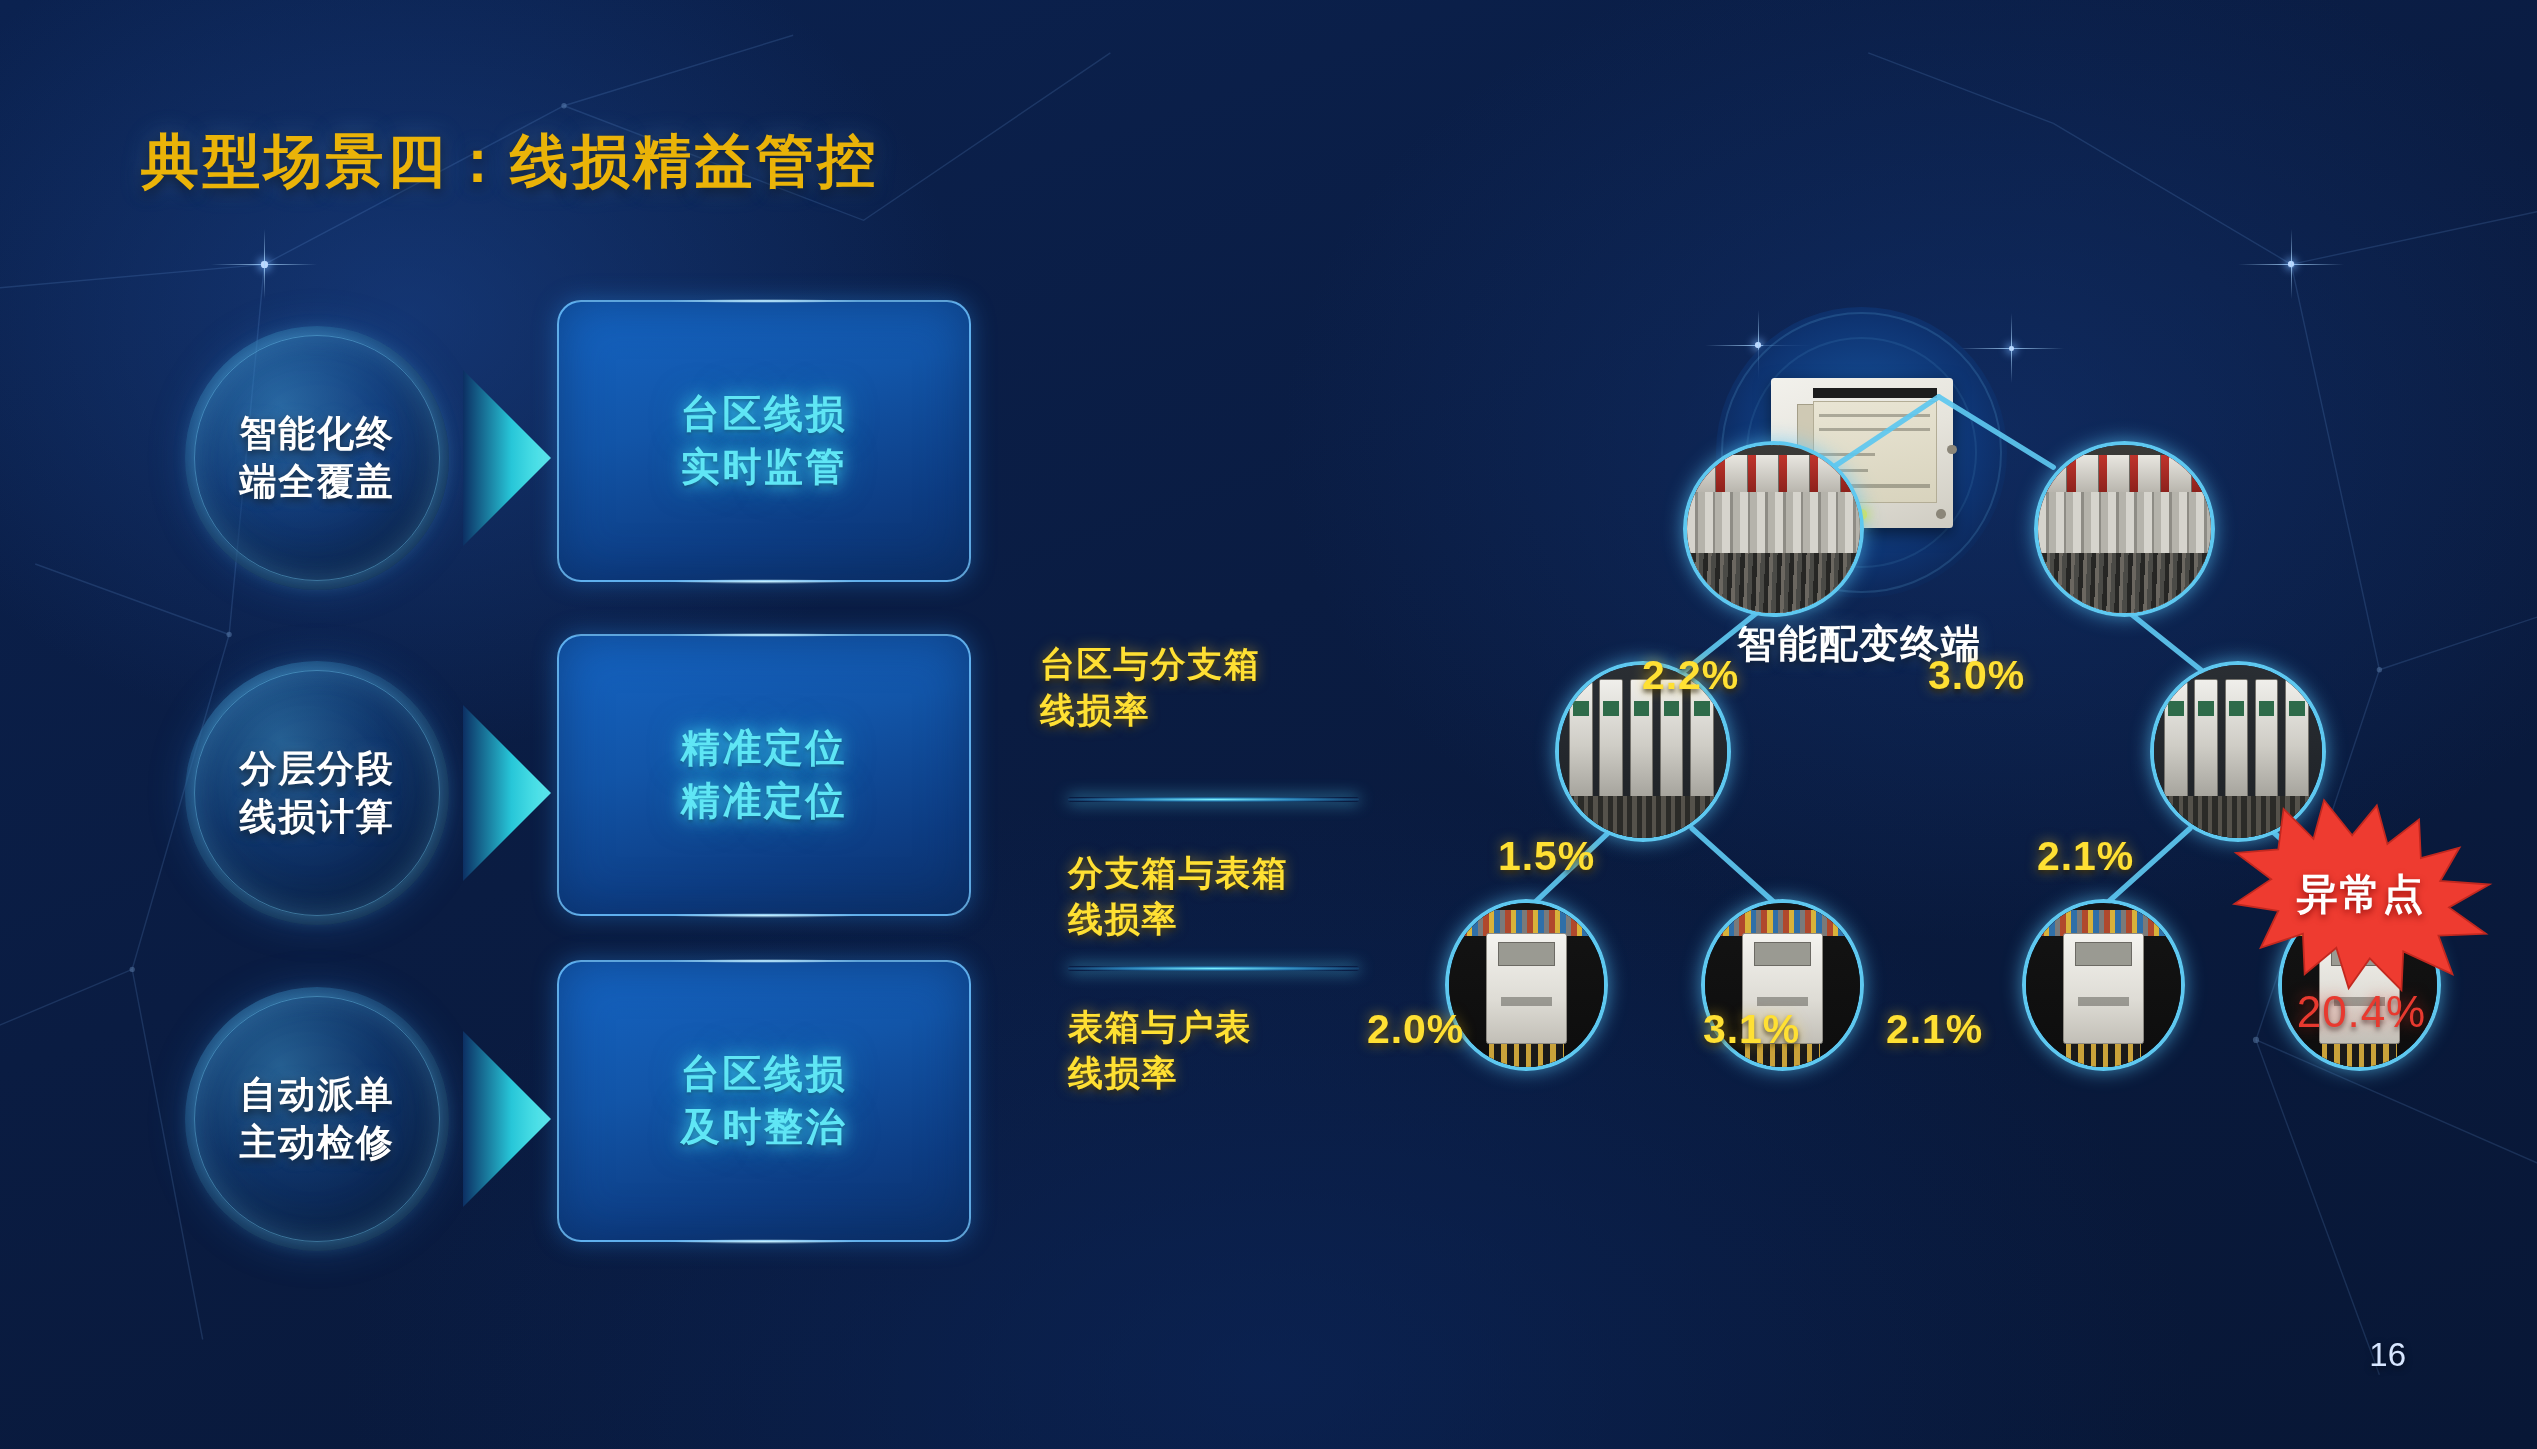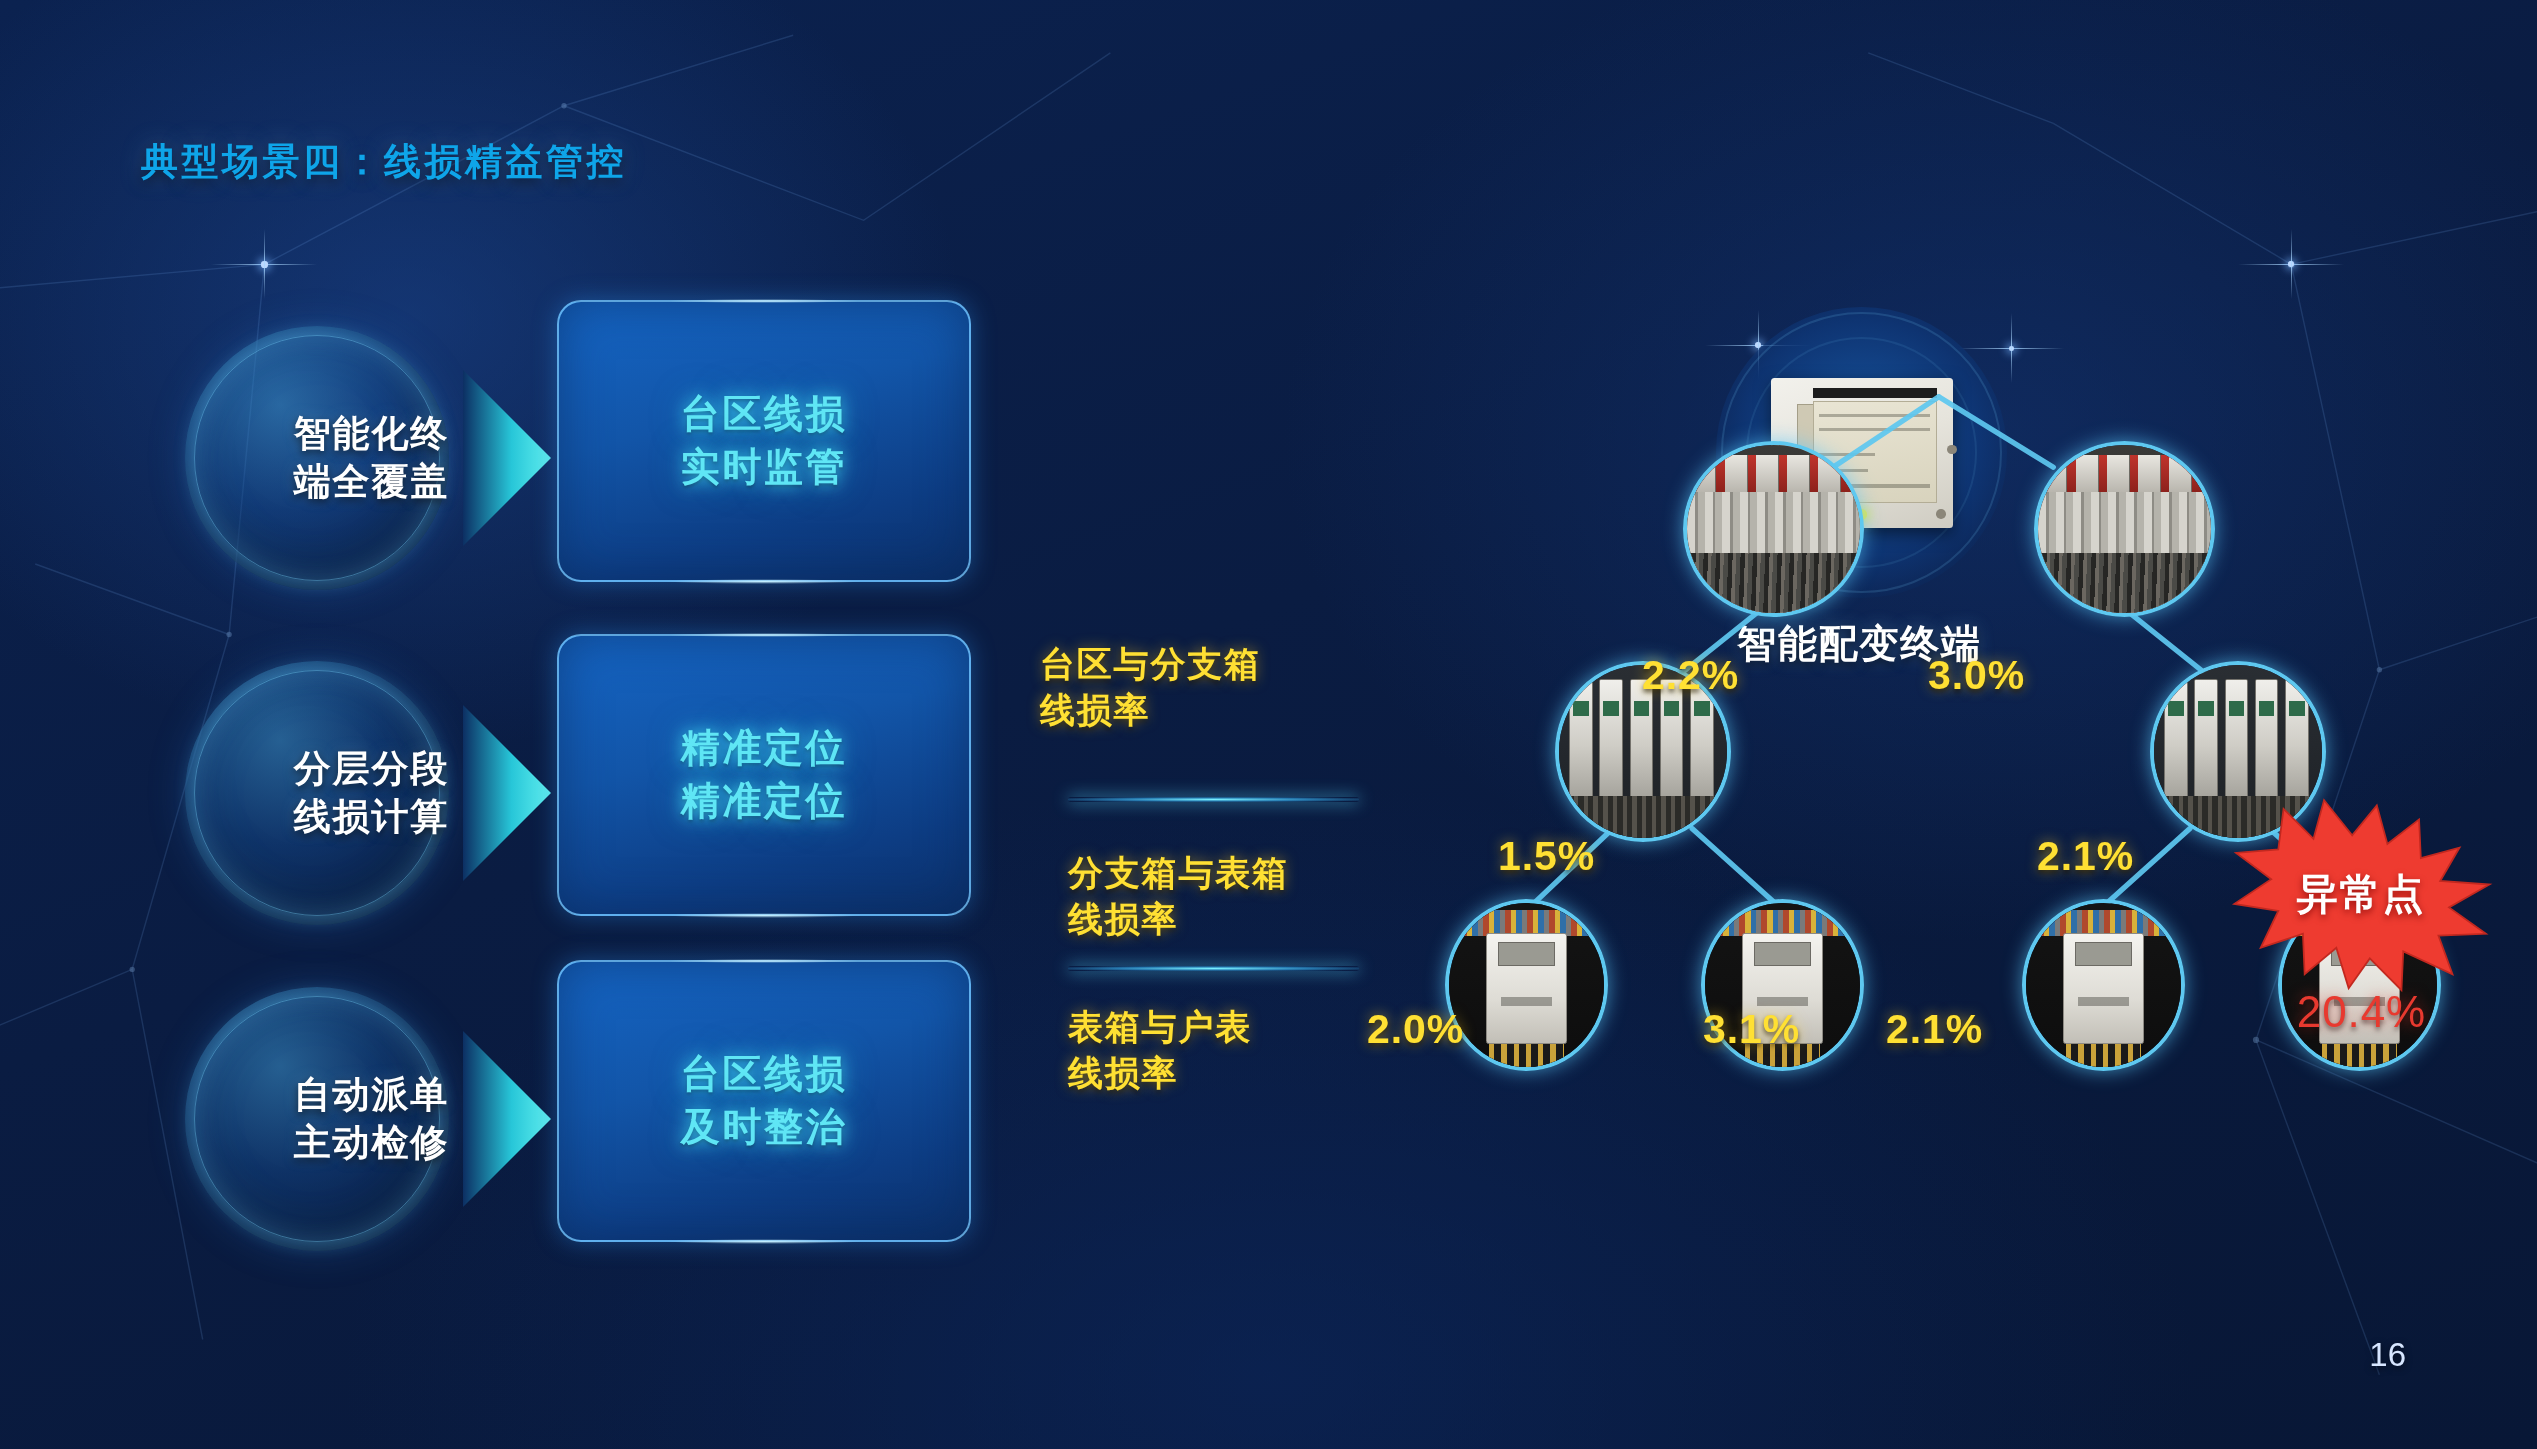--- a/index.html
+++ b/index.html
@@ -23,32 +23,32 @@
   .star{position:absolute;border-radius:50%;background:#bcd9ff;
         box-shadow:0 0 8.8px 2.6px rgba(120,180,255,.75);}
   .starcross{position:absolute;}
   .starcross:before,.starcross:after{content:"";position:absolute;background:
       linear-gradient(90deg,rgba(130,190,255,0),rgba(170,215,255,.85),rgba(130,190,255,0));}
   .starcross:before{left:-53px;top:50%;width:106px;height:1.3px;}
   .starcross:after{top:-35px;left:50%;width:1.3px;height:70px;
       background:linear-gradient(180deg,rgba(130,190,255,0),rgba(170,215,255,.85),rgba(130,190,255,0));}
 
   
-  #title{position:absolute;left:141px;top:137px;
-    font-size:37px;font-weight:bold;color:#0ea5e9;letter-spacing:3.5px;
+  #title{position:absolute;left:141px;top:123px;
+    font-size:58px;font-weight:bold;color:#eab308;letter-spacing:3.5px;
     text-shadow:0 3.5px 12.3px rgba(0,0,0,.65), 0 0 23px rgba(120,190,255,.35);}
 
   
   .orb{position:absolute;width:264px;height:264px;border-radius:50%;
     background:
       radial-gradient(circle at 36% 30%, rgba(60,150,210,.55) 0%, rgba(22,80,150,.45) 42%, rgba(12,42,92,.55) 72%, rgba(10,30,70,.35) 100%);
     box-shadow: inset 0 0 53px rgba(90,200,255,.25),
                 inset -12.3px -17.6px 53px rgba(0,0,0,.35),
                 0 0 37px rgba(40,120,200,.28);
-    display:flex;align-items:center;justify-content:flex-end;}
+    display:flex;align-items:center;justify-content:center;}
   .orb:after{content:"";position:absolute;inset:8.8px;border-radius:50%;
     border:1.8px solid rgba(120,215,255,.42);
     box-shadow:0 0 19.4px rgba(110,210,255,.4), inset 0 0 23px rgba(110,200,255,.18);}
   .orb-text{position:relative;z-index:2;text-align:center;color:#fff;
     font-size:37px;font-weight:bold;line-height:1.3;letter-spacing:1.8px;
     text-shadow:0 2.6px 8.8px rgba(0,0,0,.75), 0 0 14px rgba(130,200,255,.35);}
 
   
   .chev{position:absolute;width:88px;height:176px;}
 

